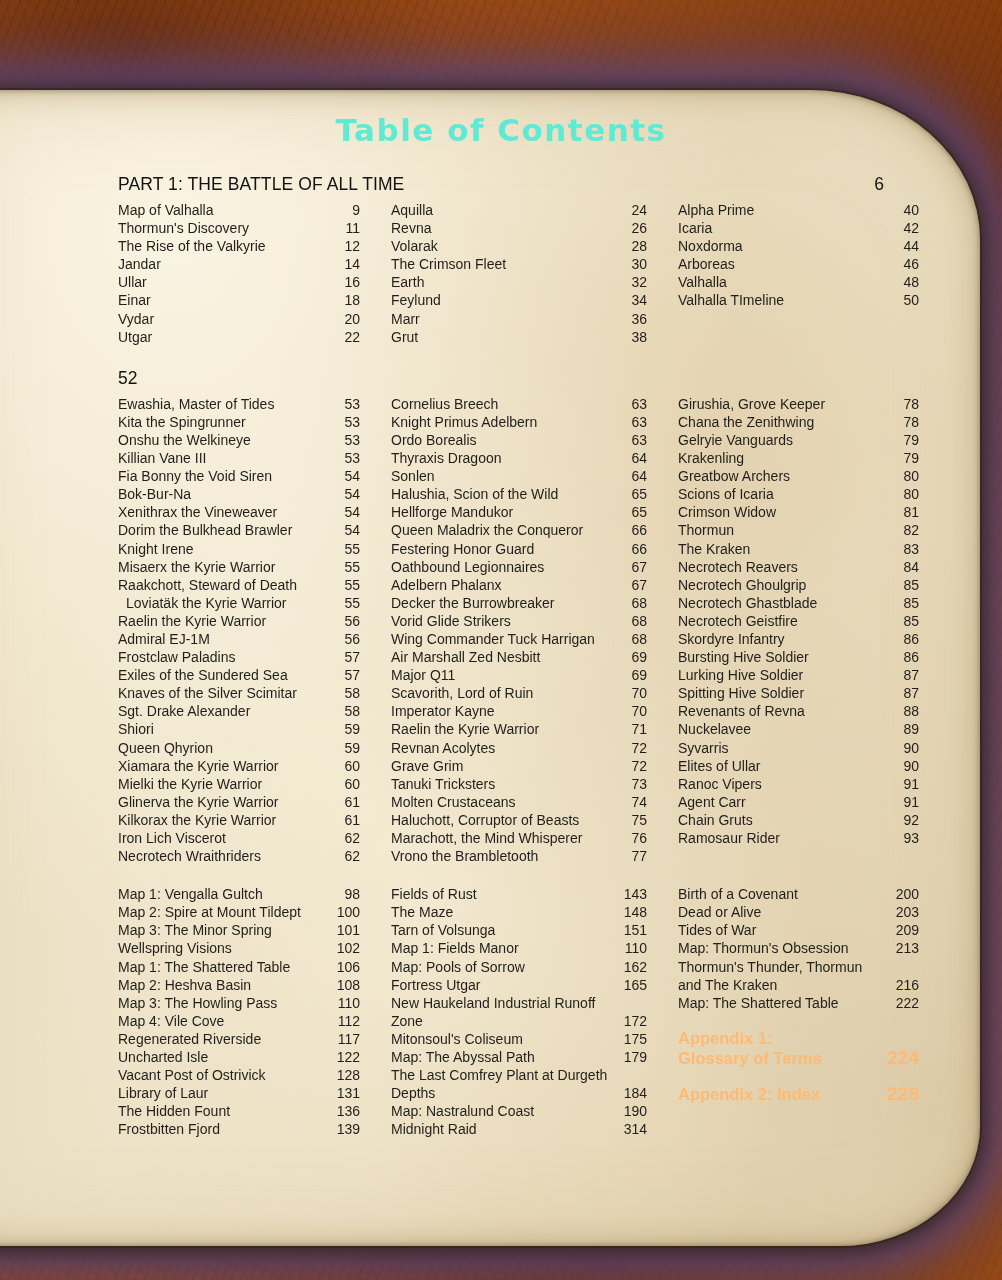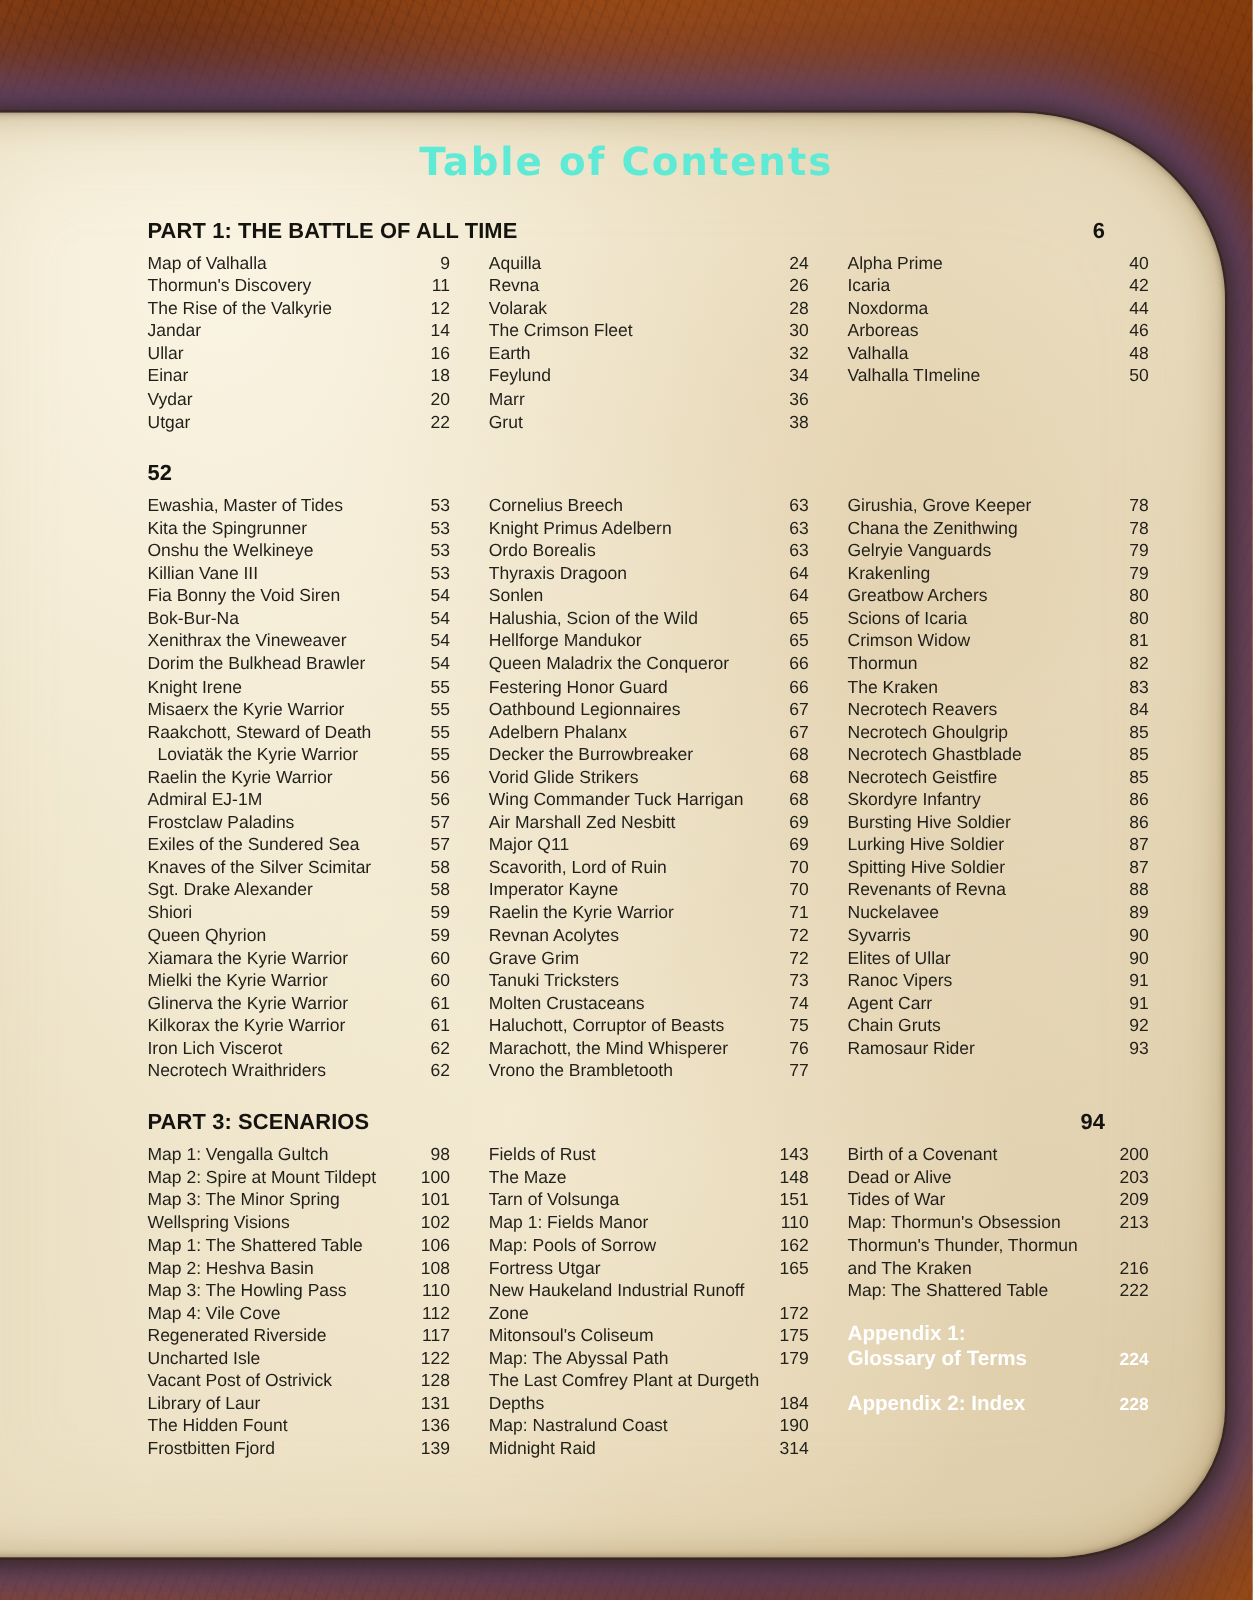--- a/index.html
+++ b/index.html
@@ -64,21 +64,21 @@
     color: #5eead4;
   }
 
   .toc-section { margin-bottom: 20px; }
 
   .part-heading {
     display: flex;
     justify-content: space-between;
     align-items: baseline;
     font-size: 17.5px;
-    font-weight: bold;
+    font-weight: normal;
     color: #141310;
     line-height: 24px;
     margin-bottom: 5px;
     letter-spacing: 0.1px;
   }
 
   .columns {
     display: grid;
     grid-template-columns: 242px 256px 241px;
     column-gap: 31px;
@@ -96,24 +96,24 @@
   .entry .entry-page  { flex: 0 0 auto; text-align: right; min-width: 24px; white-space: nowrap; }
   .entry.indent .entry-label { padding-left: 8px; }
 
   .appendix {
     display: flex;
     align-items: flex-end;
     margin-top: 16px;
     font-size: 16.5px;
     font-weight: bold;
     line-height: 20px;
-    color: #ffffff;
+    color: #fdba74;
   }
   .appendix .appendix-label { flex: 1 1 auto; padding-right: 8px; }
-  .appendix .appendix-page  { flex: 0 0 auto; text-align: right; font-size: 14px; }
+  .appendix .appendix-page  { flex: 0 0 auto; text-align: right; font-size: 19px; }
 </style>
 </head>
 <body>
 
 <div class="page"></div>
 
 <div class="content">
   <h1 class="title">Table of Contents</h1>
   <div>
       <section class="toc-section">
@@ -533,24 +533,20 @@
               <span class="entry-page">92</span>
             </div>
             <div class="entry">
               <span class="entry-label">Ramosaur Rider</span>
               <span class="entry-page">93</span>
             </div>
           </div>
         </div>
       </section>
       <section class="toc-section">
-        <div class="part-heading">
-          <span class="part-heading-label">PART 3: SCENARIOS</span>
-          <span class="part-page">94</span>
-        </div>
         <div class="columns">
           <div class="col">
             <div class="entry">
               <span class="entry-label">Map 1: Vengalla Gultch</span>
               <span class="entry-page">98</span>
             </div>
             <div class="entry">
               <span class="entry-label">Map 2: Spire at Mount Tildept</span>
               <span class="entry-page">100</span>
             </div>

